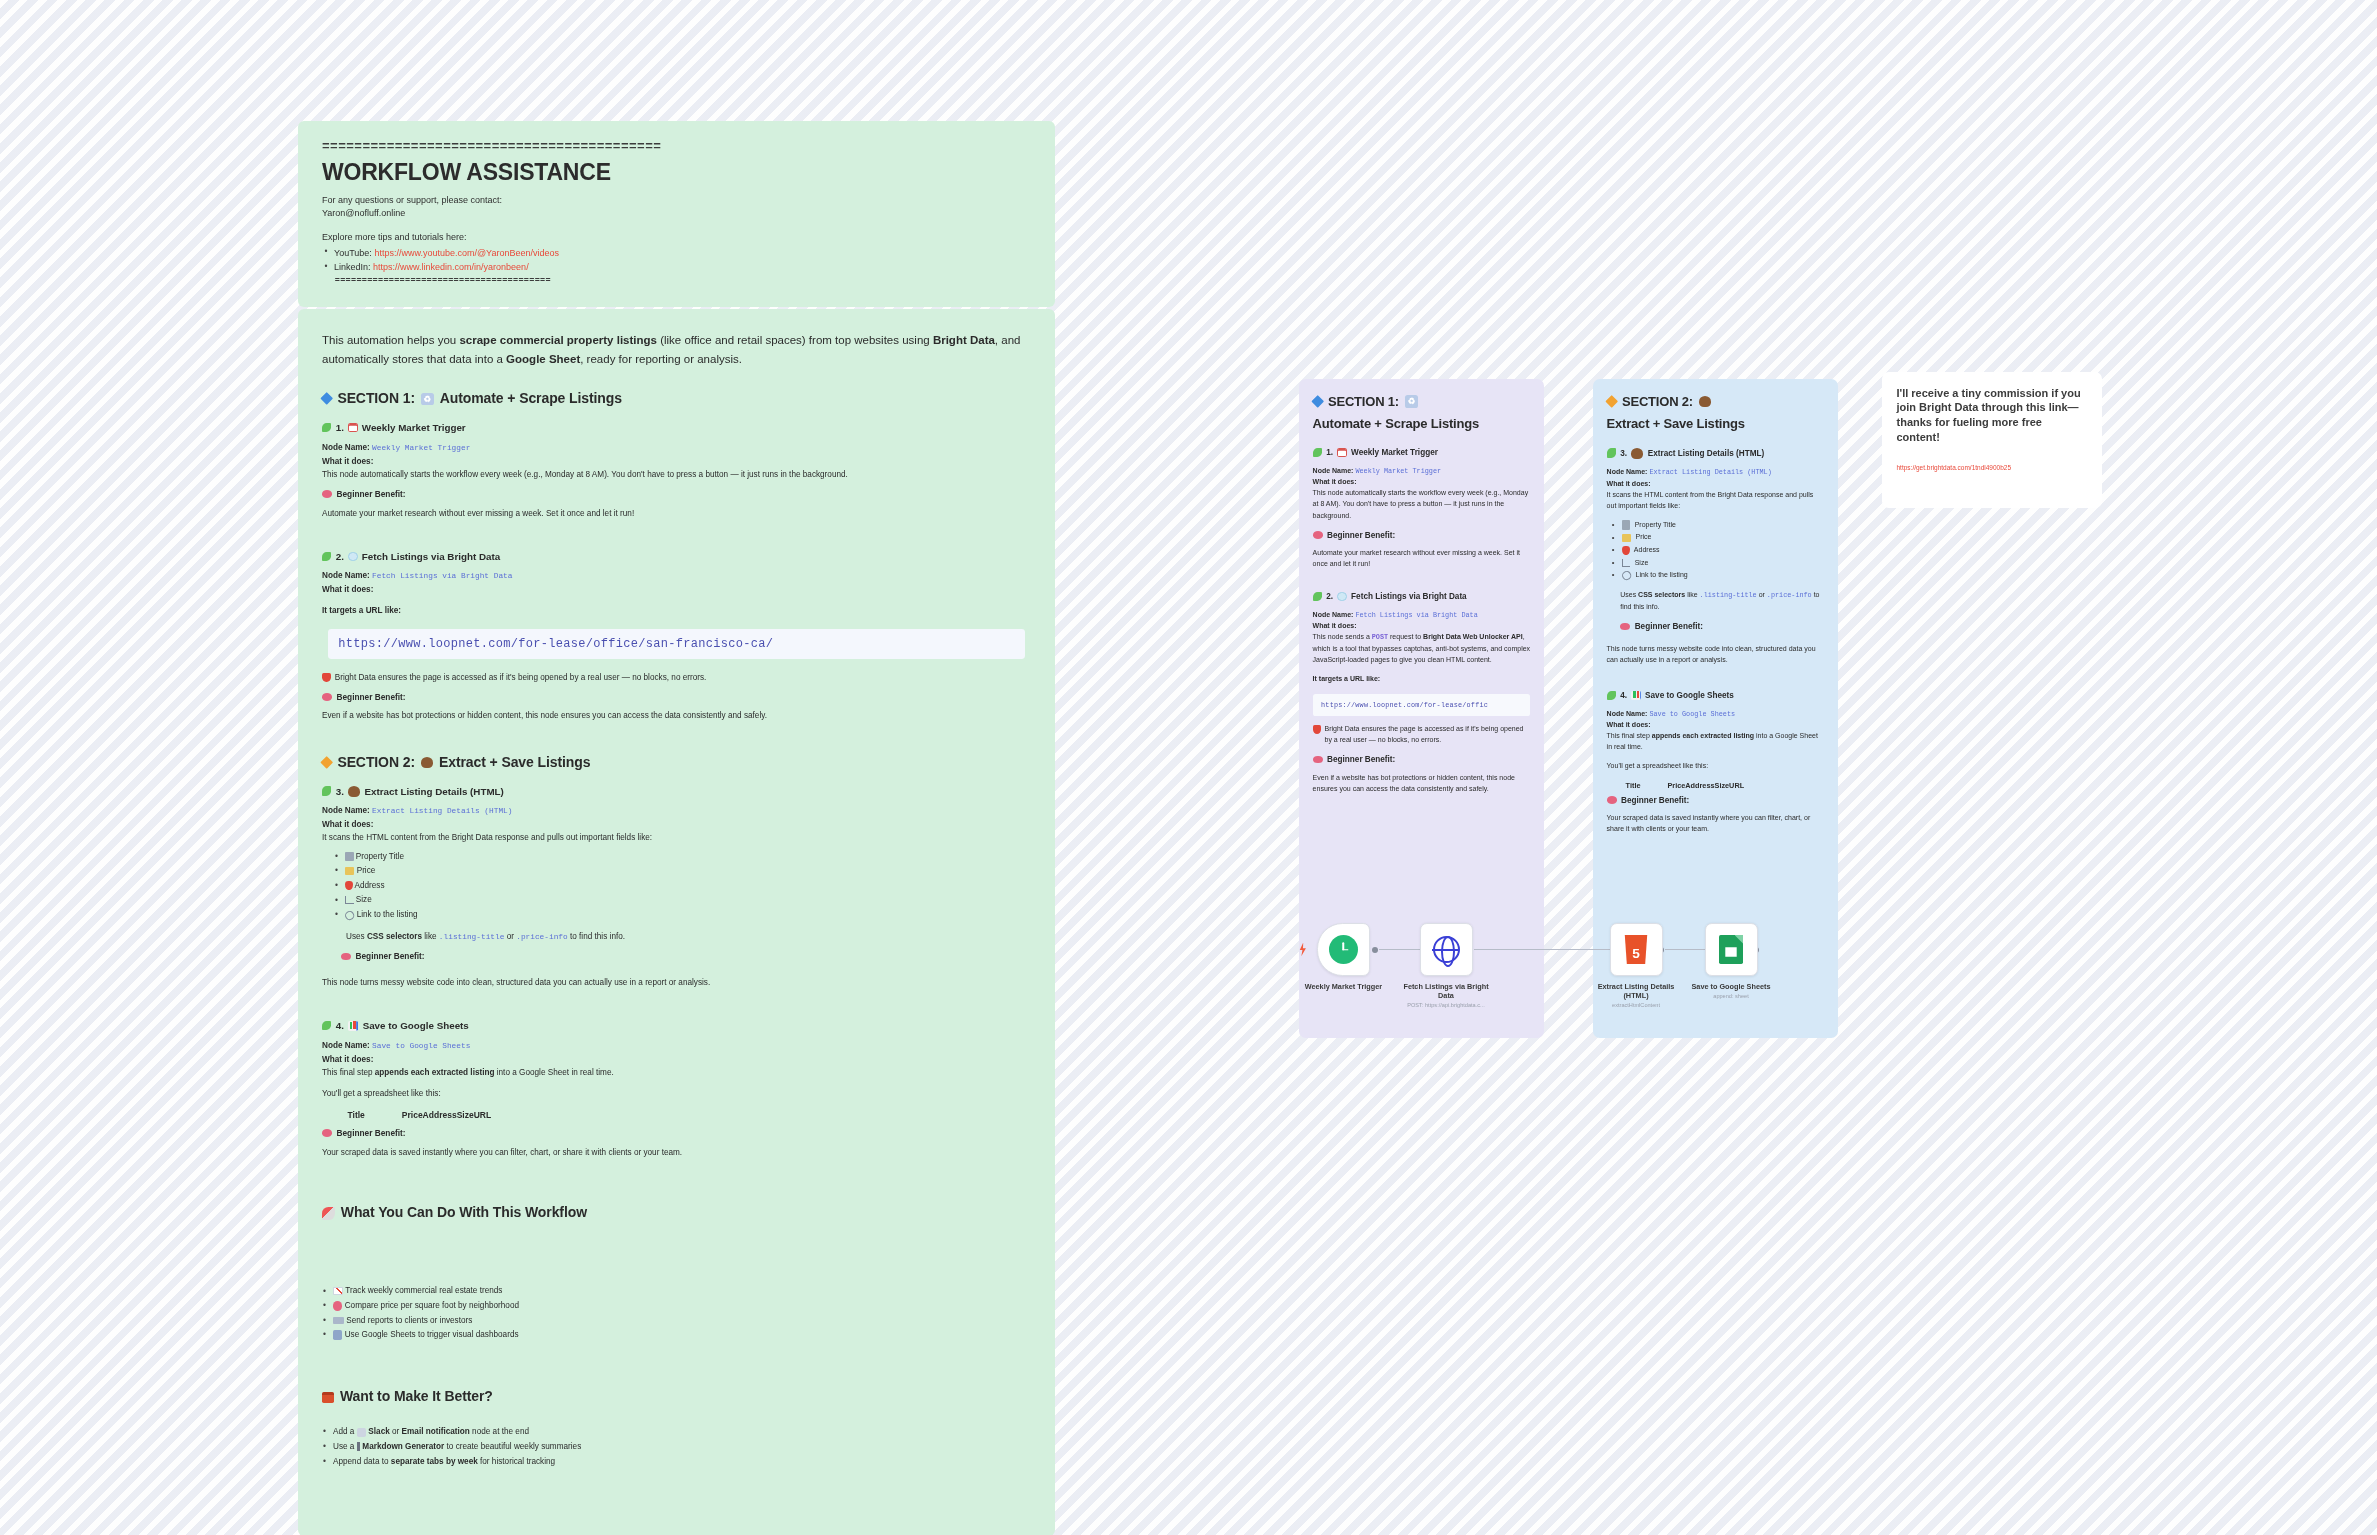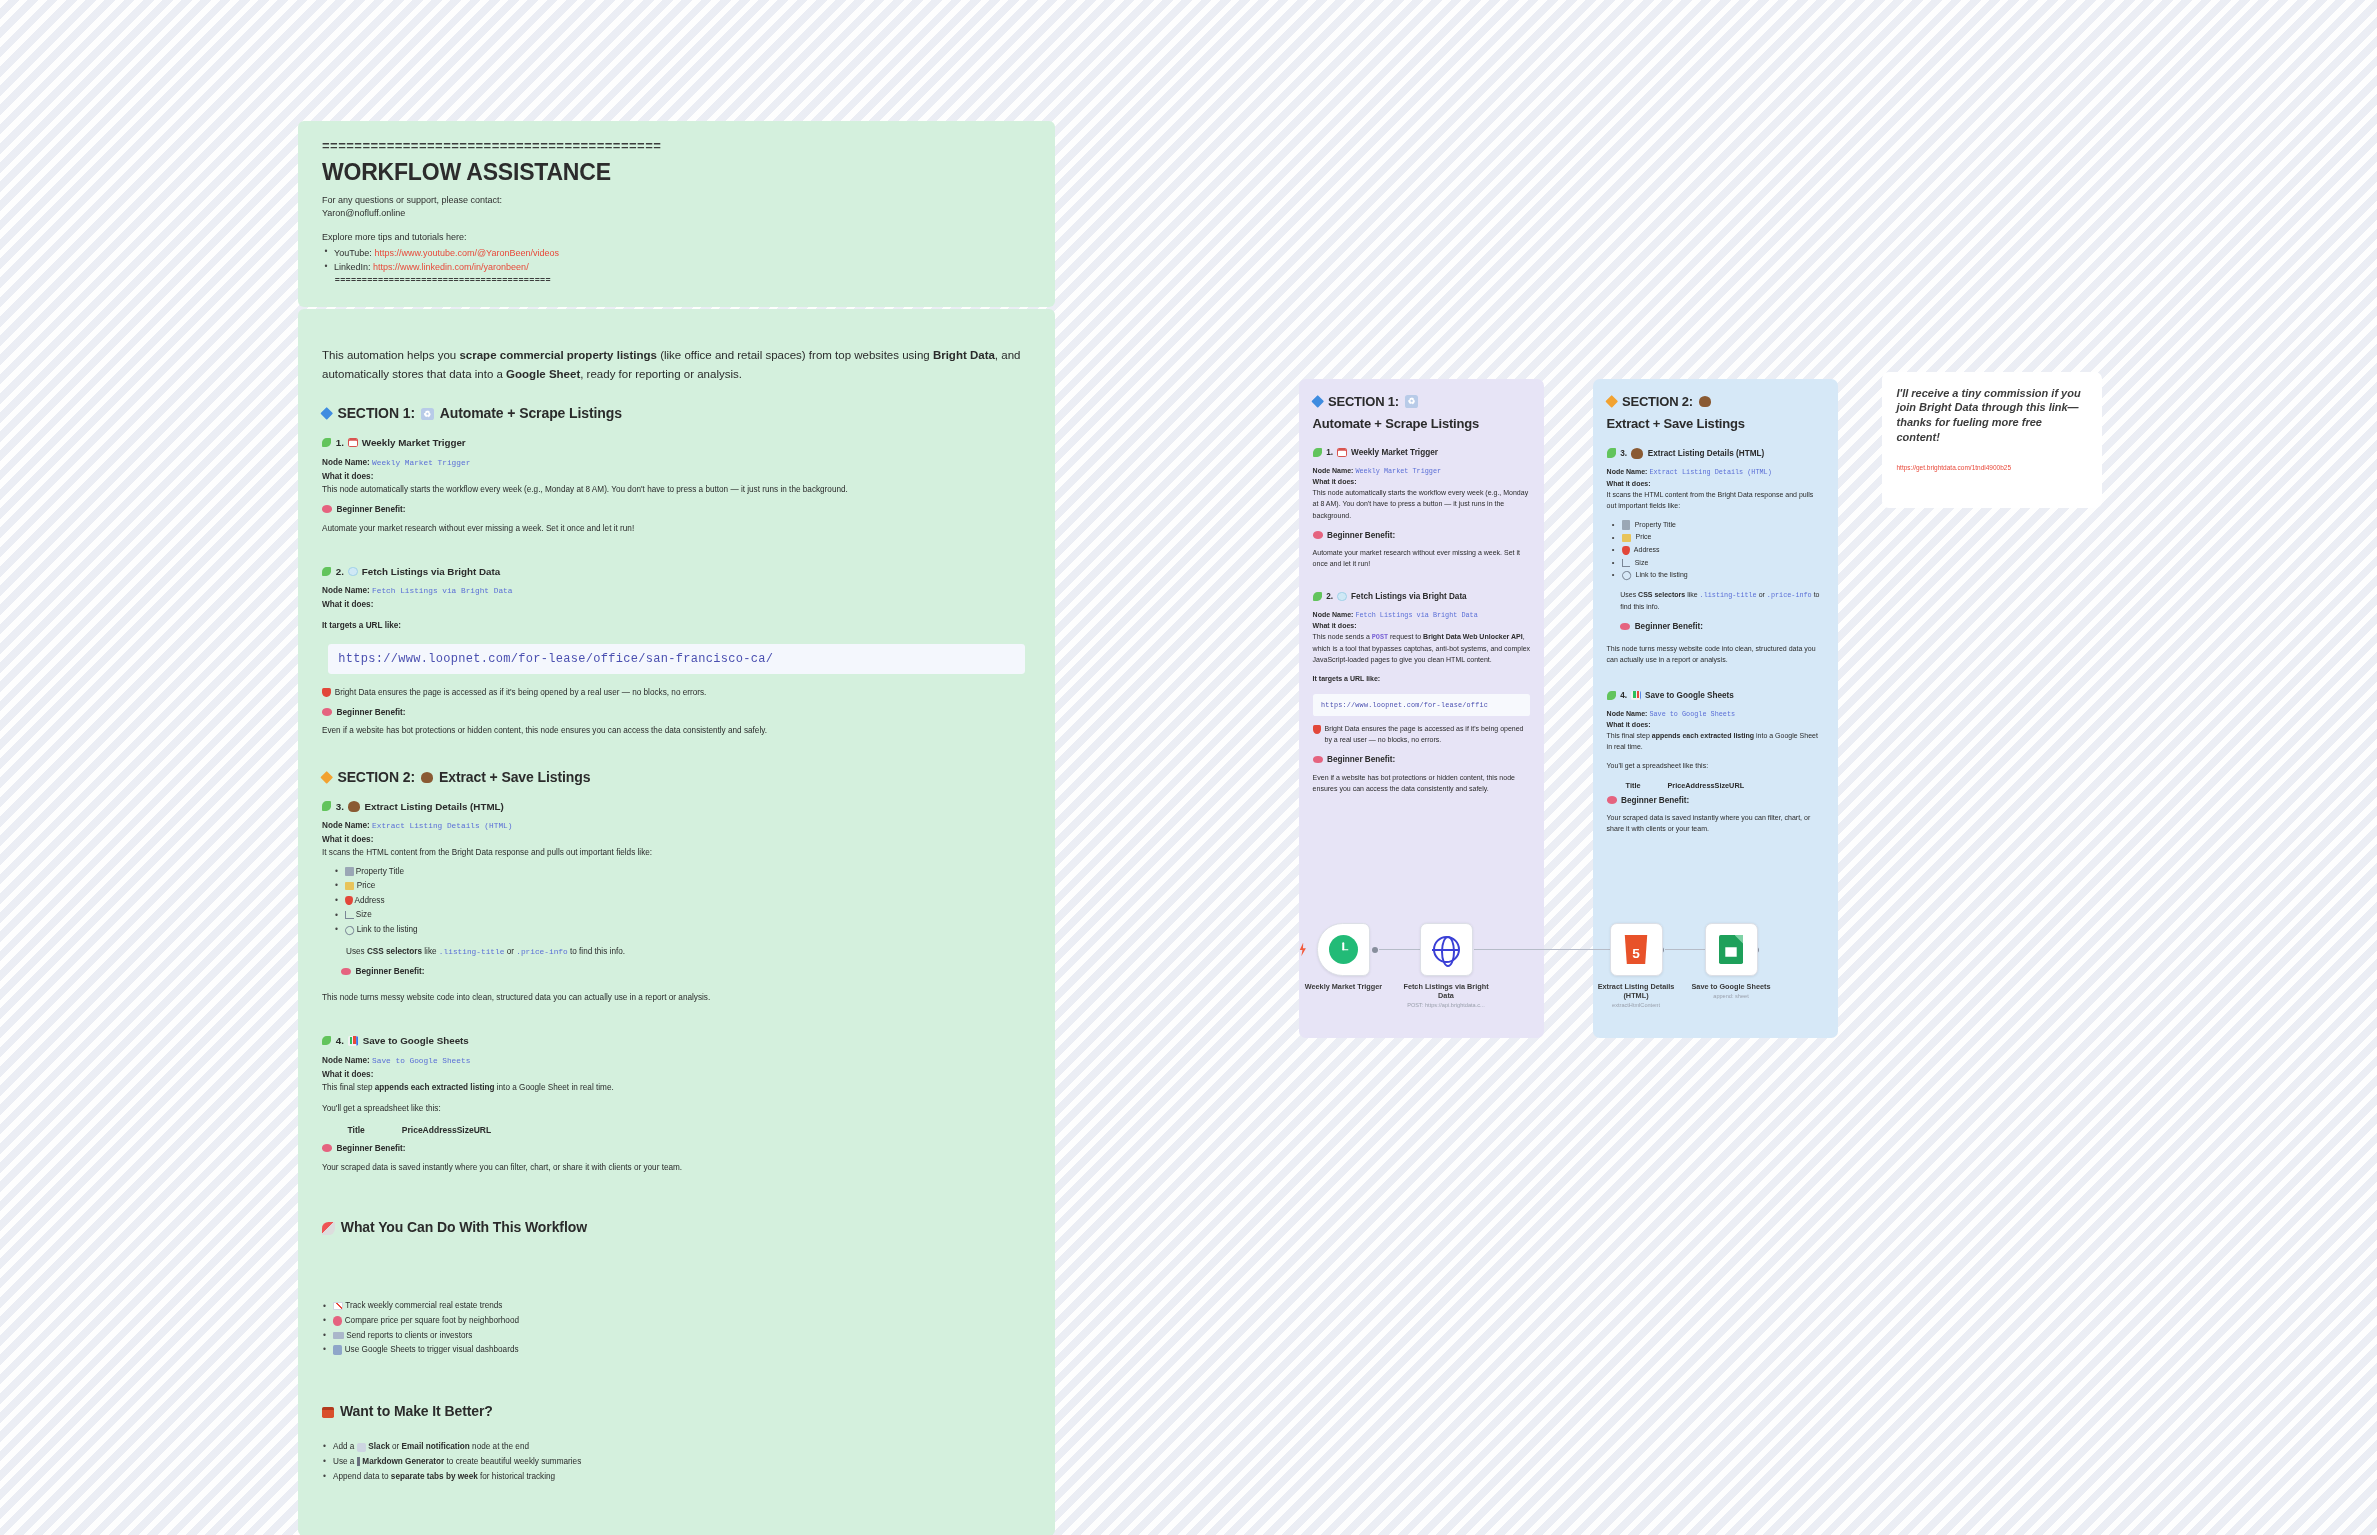--- a/index.html
+++ b/index.html
@@ -125,21 +125,21 @@
     display: flex;
     align-items: center;
     gap: 6px;
     line-height: 1.25;
   }
 
   .intro-para {
     font-size: 11.5px;
     line-height: 1.62;
     color: #2b2b2b;
-    margin-top: 15px;
+    margin-top: 0;
   }
   .intro-para b { font-weight: bold; }
 
   .step-head {
     font-size: 9.8px;
     font-weight: bold;
     color: #2b2b2b;
     display: flex;
     align-items: center;
     gap: 4.3px;
@@ -418,21 +418,20 @@
     display: flex; gap: 27px;
     font-size: 7.3px; font-weight: bold; color: #2b2b2b;
     margin: 9.4px 0 0 19px;
   }
 
   #sticky-3 .note-text {
     font-size: 11px;
     font-weight: bold;
     color: #3c3c3c;
     line-height: 1.35;
-    font-style: italic;
   }
   #sticky-3 .note-link {
     display: block;
     margin-top: 19px;
     font-size: 6.5px;
     color: #e8493a;
     text-decoration: none;
     word-break: break-all;
   }
 

